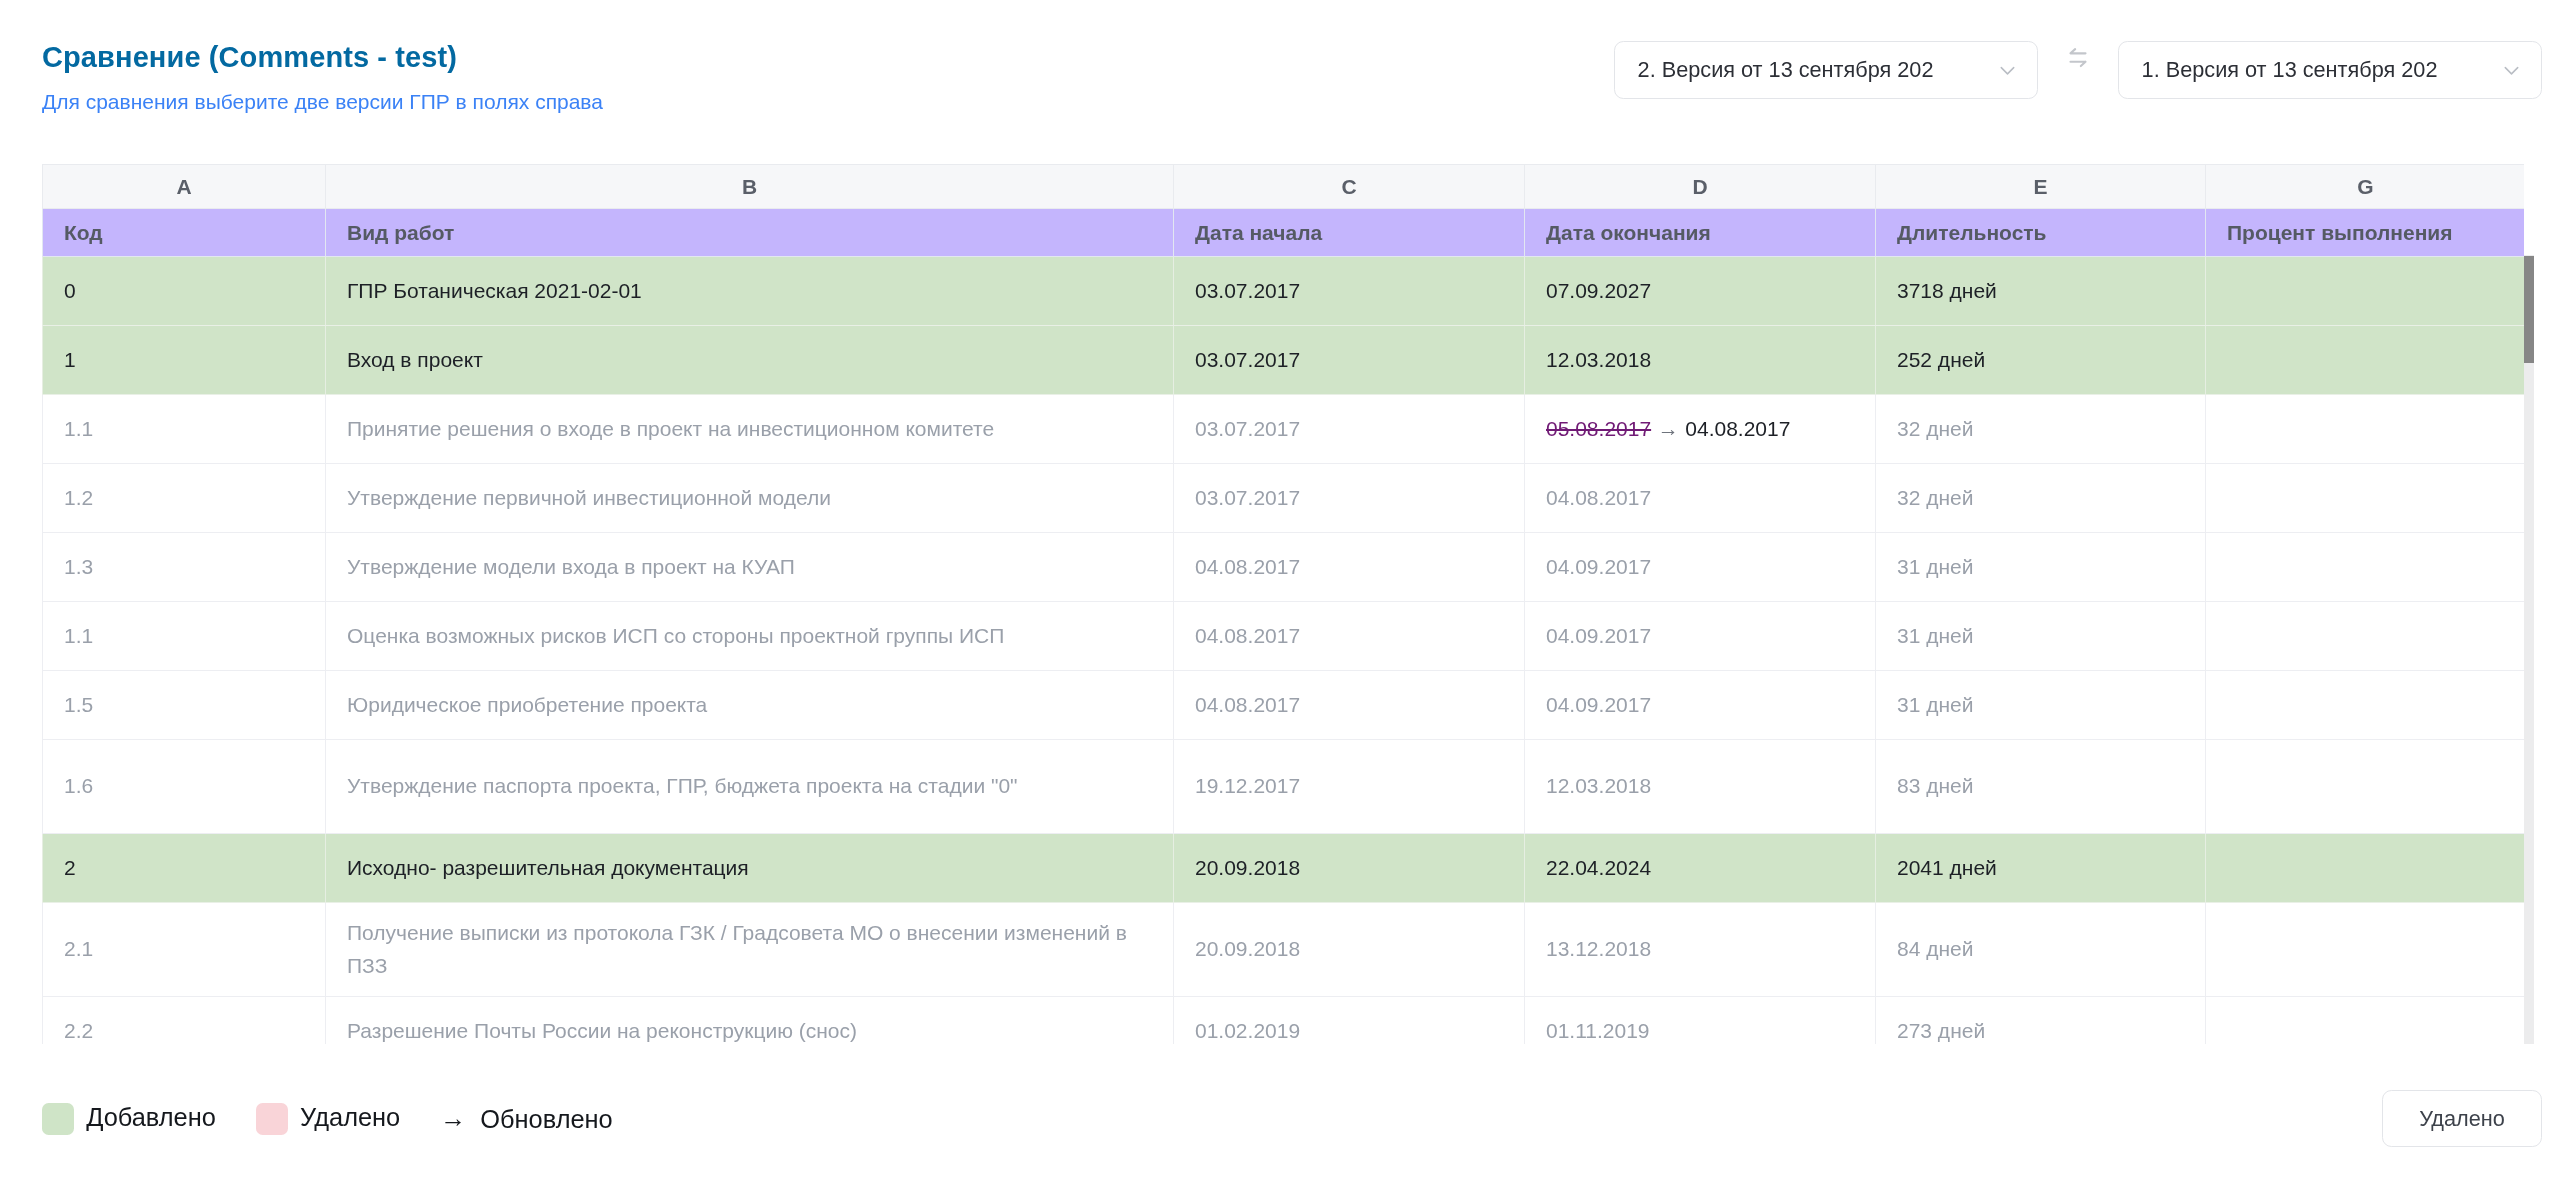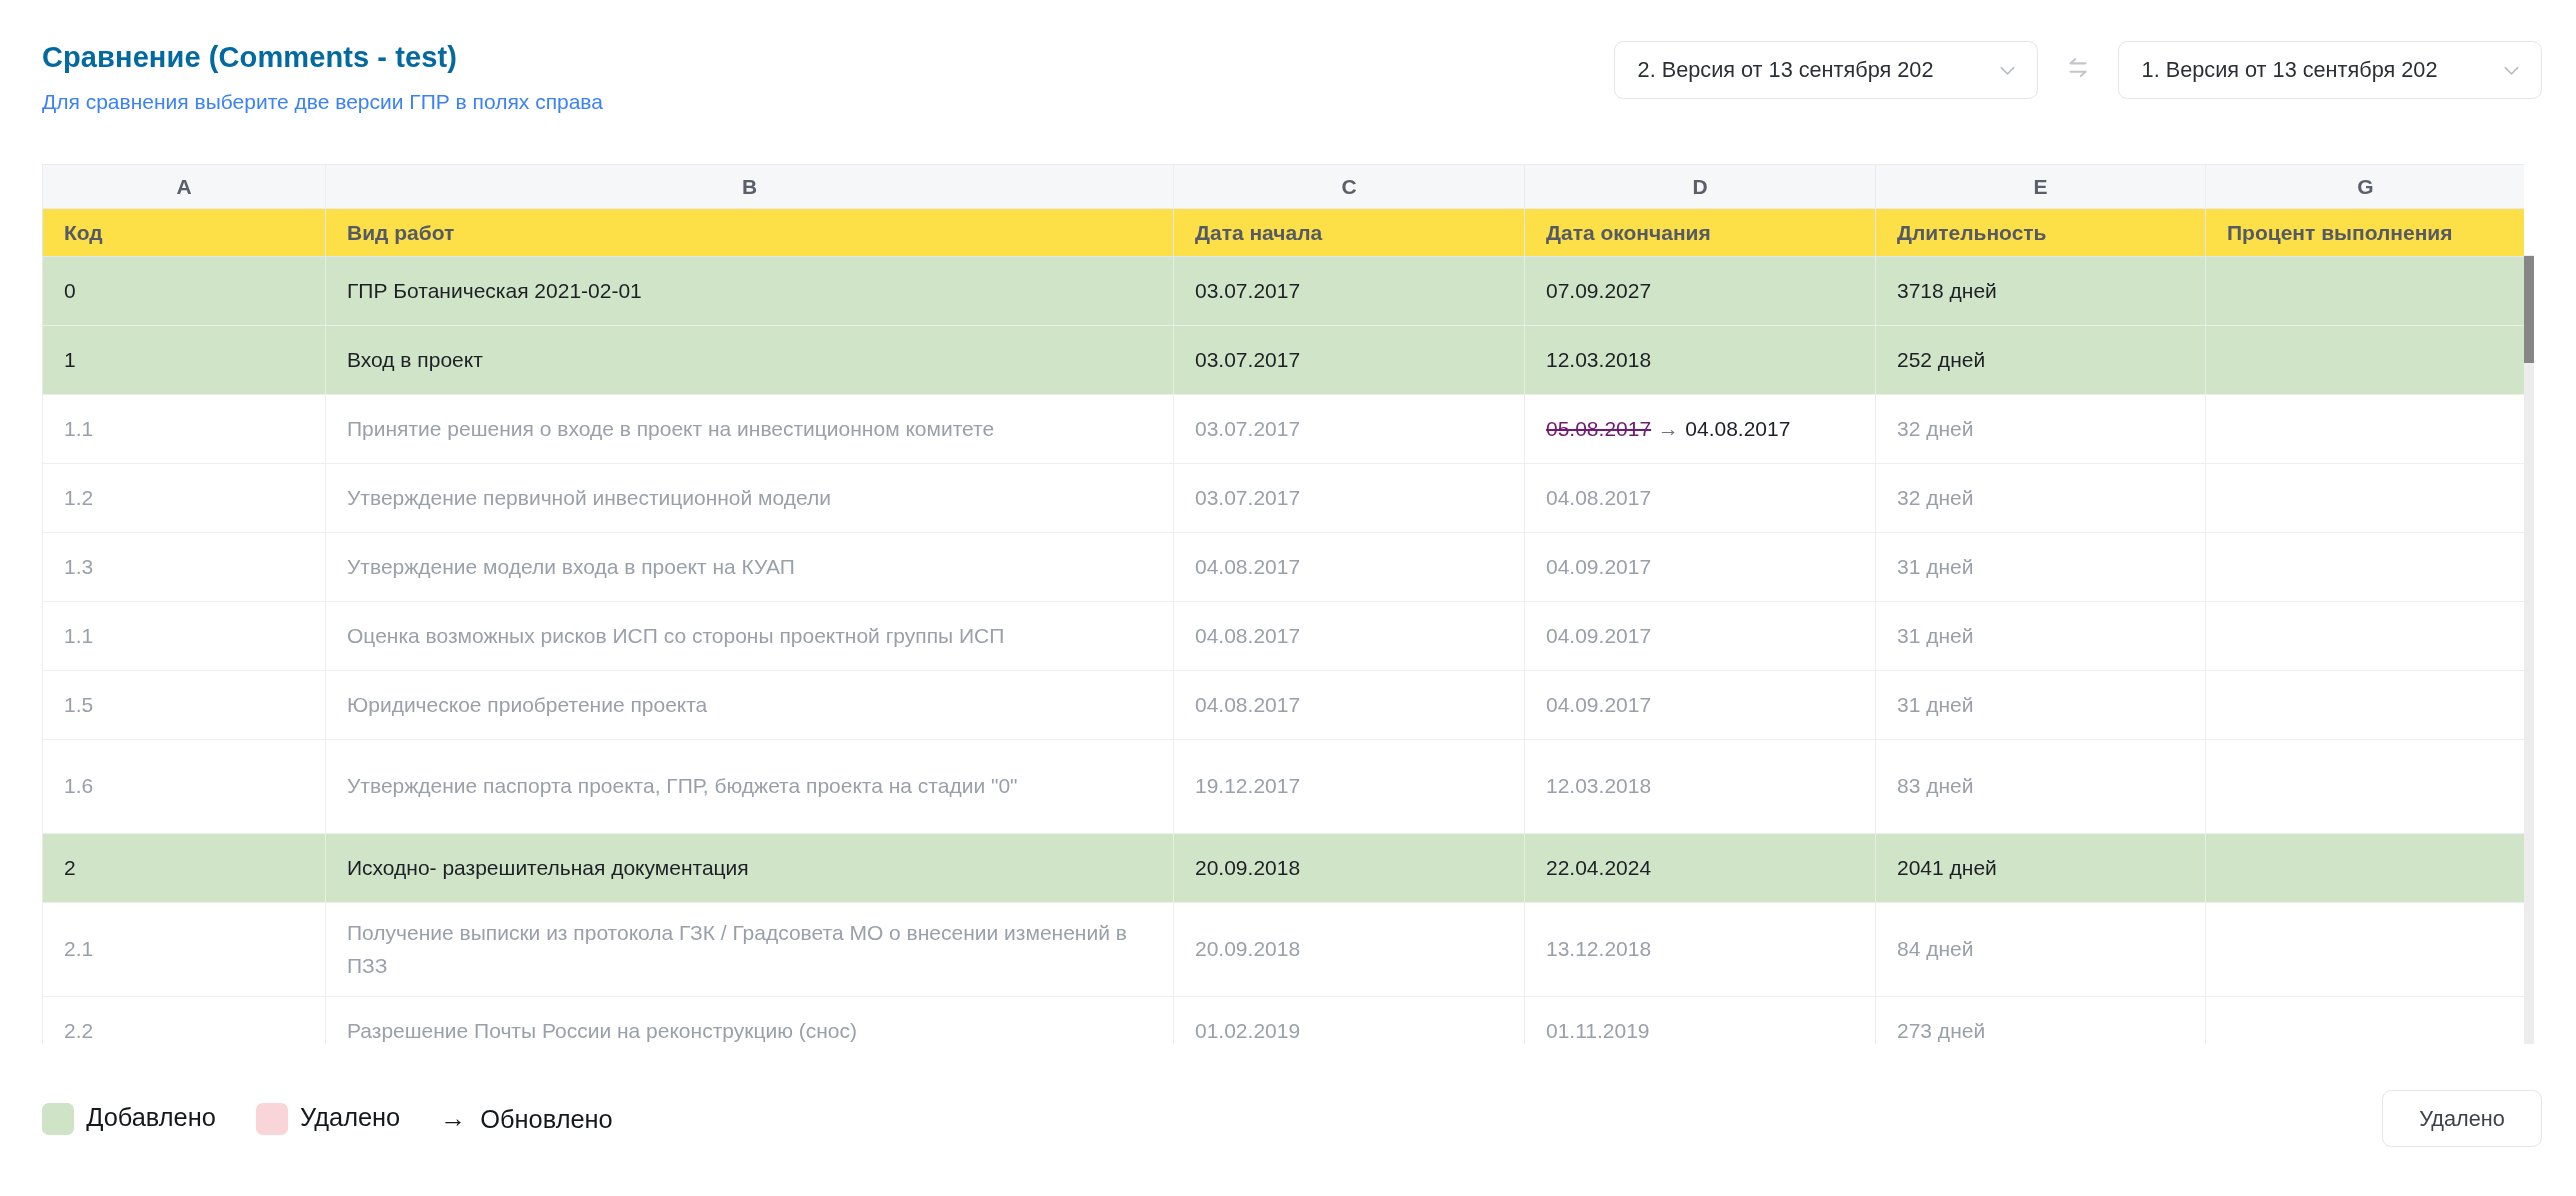--- a/index.html
+++ b/index.html
@@ -42,21 +42,20 @@
     color: #3b82f6;
     white-space: nowrap;
   }
 
   
   #version-controls {
     position: absolute;
     right: 34px;
     top: 41px;
     display: flex;
-    align-items: center;
     gap: 21px;
   }
   .version-select {
     width: 424px;
     height: 58px;
     border: 1.4px solid #e3e5e9;
     border-radius: 9.4px;
     background: #ffffff;
     display: flex;
     align-items: center;
@@ -117,21 +116,21 @@
     color: #5a5f69;
     font-size: 21px;
     font-weight: 600;
     text-align: center;
     height: 43px;
     border: 0.9px solid #e9ebef;
     border-top: 0.9px solid #e9ebef;
     padding: 0;
   }
   thead tr.names th {
-    background: #fde047;
+    background: #c4b5fd;
     color: #555a64;
     font-size: 21px;
     font-weight: 700;
     text-align: left;
     height: 47px;
     border: 0.9px solid #e2e7f1;
     padding: 0 0 0 21px;
   }
 
   tbody td {

